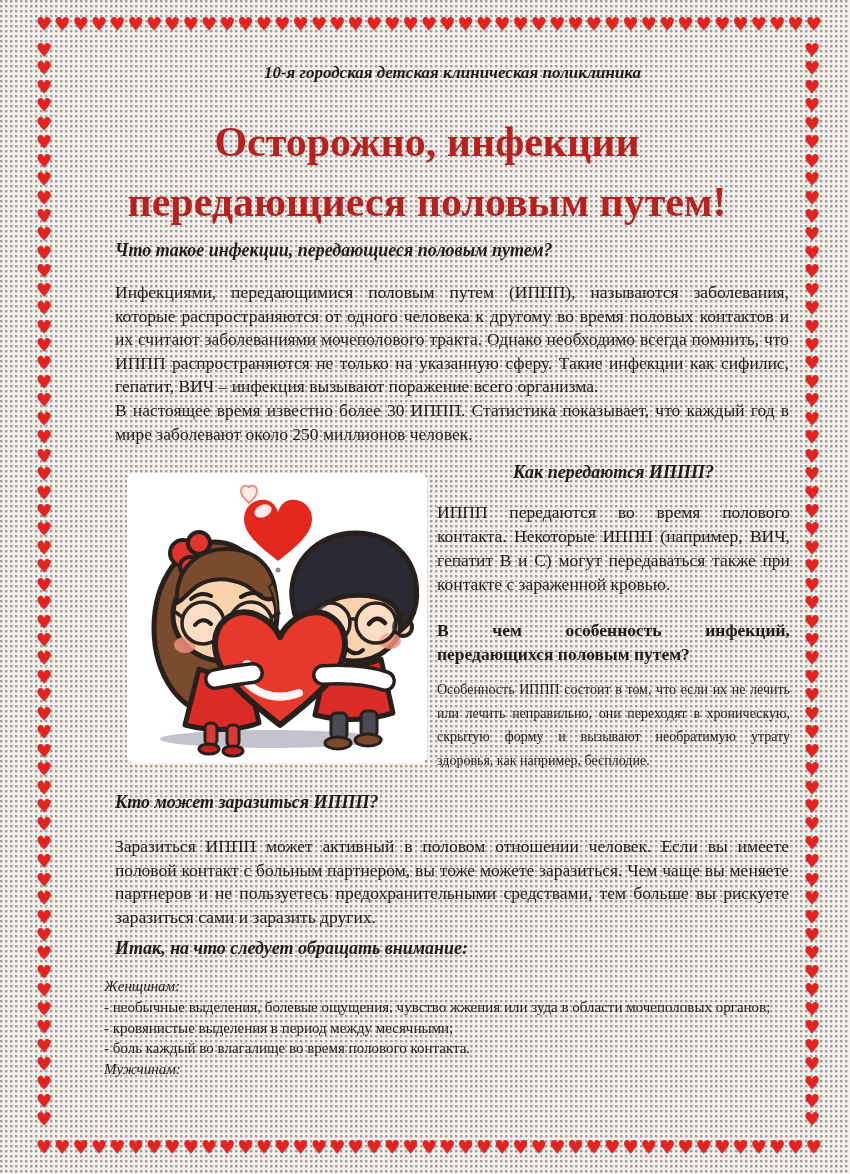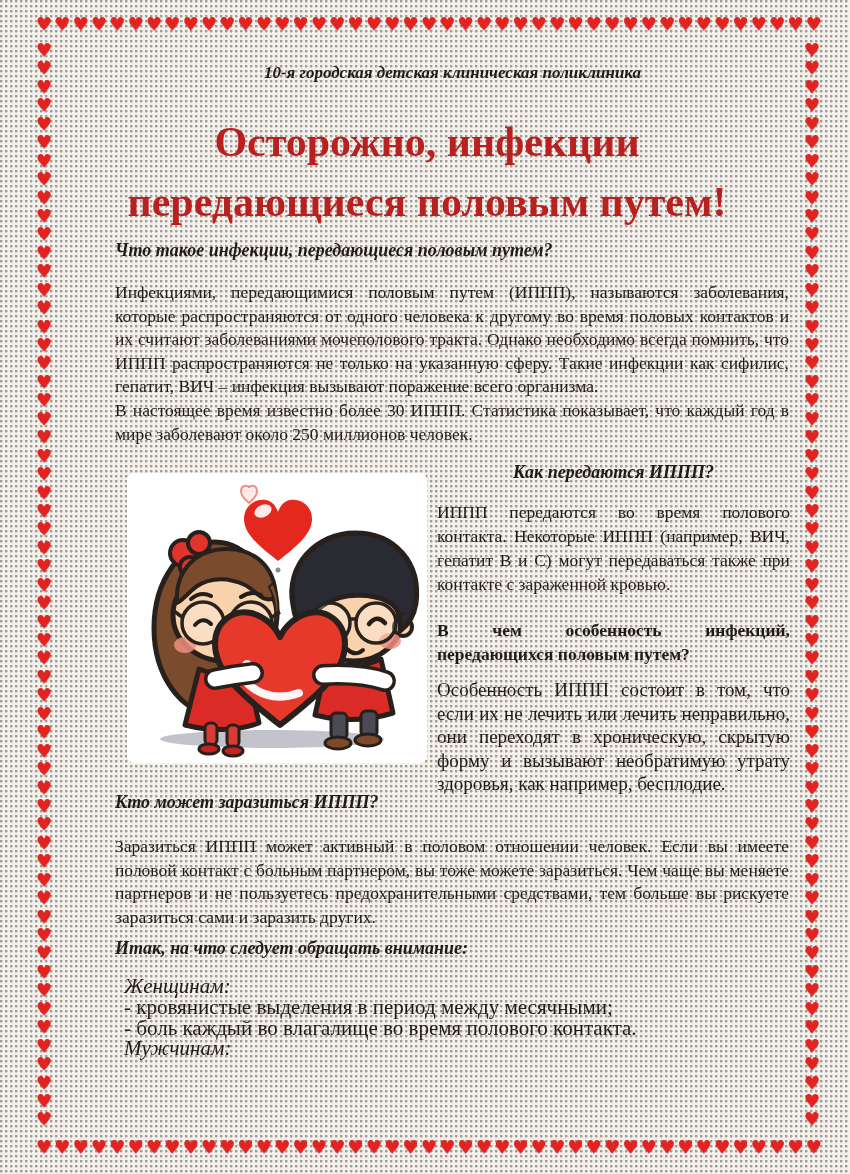--- a/index.html
+++ b/index.html
@@ -25,22 +25,22 @@
   .org{left:115px;top:63px;width:675px;text-align:center;font-size:17px;font-weight:bold;font-style:italic;}
   .title{left:42px;top:112px;width:770px;text-align:center;font-size:42px;line-height:60px;font-weight:bold;color:#b92121;}
   .h-center{width:675px;left:115px;font-size:18px;font-weight:bold;font-style:italic;}
   .body-txt{font-size:17.5px;line-height:23.5px;text-align:justify;}
   .p-main{left:115px;width:674px;}
   .illus{left:127px;top:473px;width:300px;height:290px;background:#ffffff;border-radius:8px;}
   .rightcol{left:437px;top:462px;width:353px;}
   .rc-head{text-align:center;font-size:18px;font-weight:bold;font-style:italic;margin:0 0 17px 0;}
   .rc-p{font-size:17.5px;line-height:24px;text-align:justify;margin:0;}
   .rc-sub{font-size:17.5px;line-height:24px;font-weight:bold;text-align:justify;margin:22px 0 12px 0;}
-  .rc-p2{font-size:19px;line-height:23.5px;text-align:justify;margin:0;}
-  .attn{left:124px;top:976px;width:674px;font-size:21px;line-height:20.8px;}
+  .rc-p2{font-size:14px;line-height:23.5px;text-align:justify;margin:0;}
+  .attn{left:104px;top:976px;width:674px;font-size:15px;line-height:20.8px;}
   .attn .lbl{font-style:italic;}
   .attn .item{text-align:justify;}
 </style>
 </head>
 <body>
 
 <div class="hb hb-h" style="left:36px;top:16px;width:786px;">
     <span>♥</span>
     <span>♥</span>
     <span>♥</span>
@@ -334,16 +334,17 @@
   <div class="rc-sub">В чем особенность инфекций, передающихся половым путем?</div>
   <p class="rc-p2">Особенность ИППП состоит в том, что если их не лечить или лечить неправильно, они переходят в хроническую, скрытую форму и вызывают необратимую утрату здоровья, как например, бесплодие.</p>
 </div>
 
 <div class="abs h-center" style="top:792px;">Кто может заразиться ИППП?</div>
 <div class="abs body-txt p-main" style="top:835px;">Заразиться ИППП может  активный в половом отношении человек. Если вы имеете половой контакт с больным партнером, вы тоже можете заразиться. Чем чаще вы меняете партнеров и не пользуетесь предохранительными средствами, тем больше вы рискуете заразиться сами и заразить других.</div>
 
 <div class="abs h-center" style="top:938px;">Итак, на что следует обращать внимание:</div>
 <div class="abs attn">
   <div class="lbl">Женщинам:</div>
+  <div class="item">- необычные выделения, болевые ощущения, чувство жжения или зуда в области мочеполовых органов;</div>
   <div class="item">- кровянистые выделения в период между месячными;</div>
   <div class="item">- боль каждый во влагалище во время полового контакта.</div>
   <div class="lbl">Мужчинам:</div>
 </div>
 
 </body></html>

